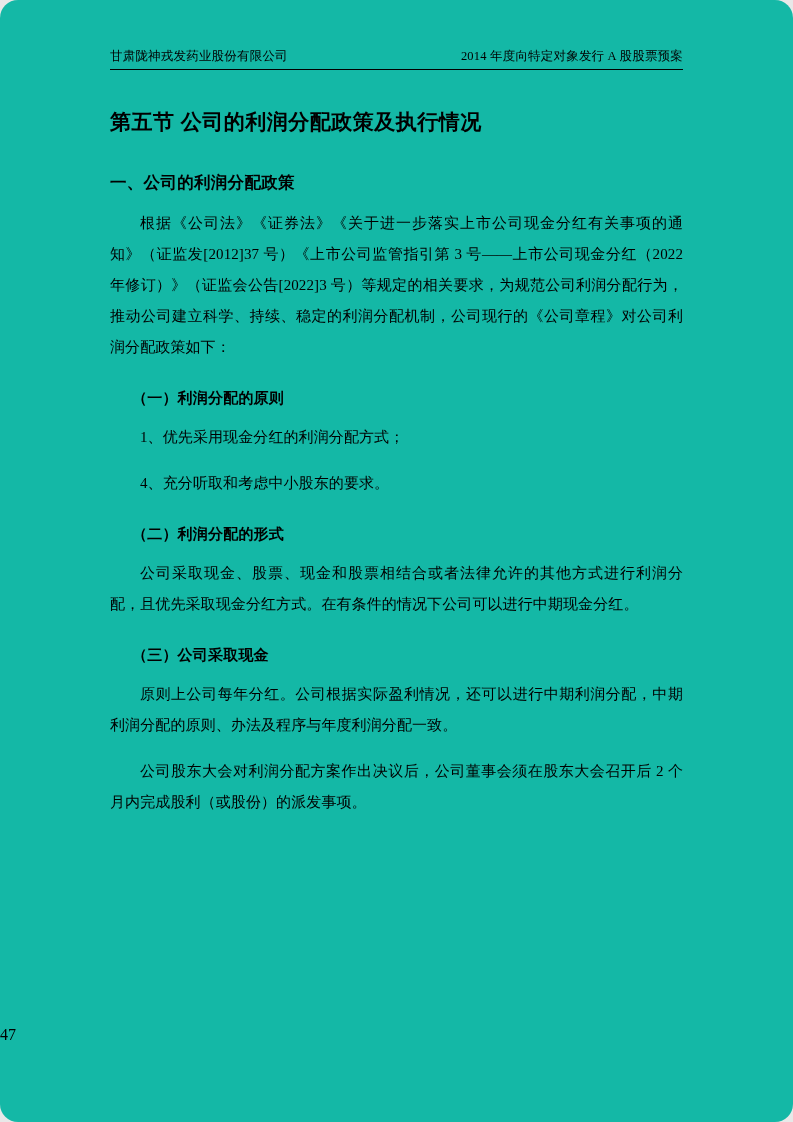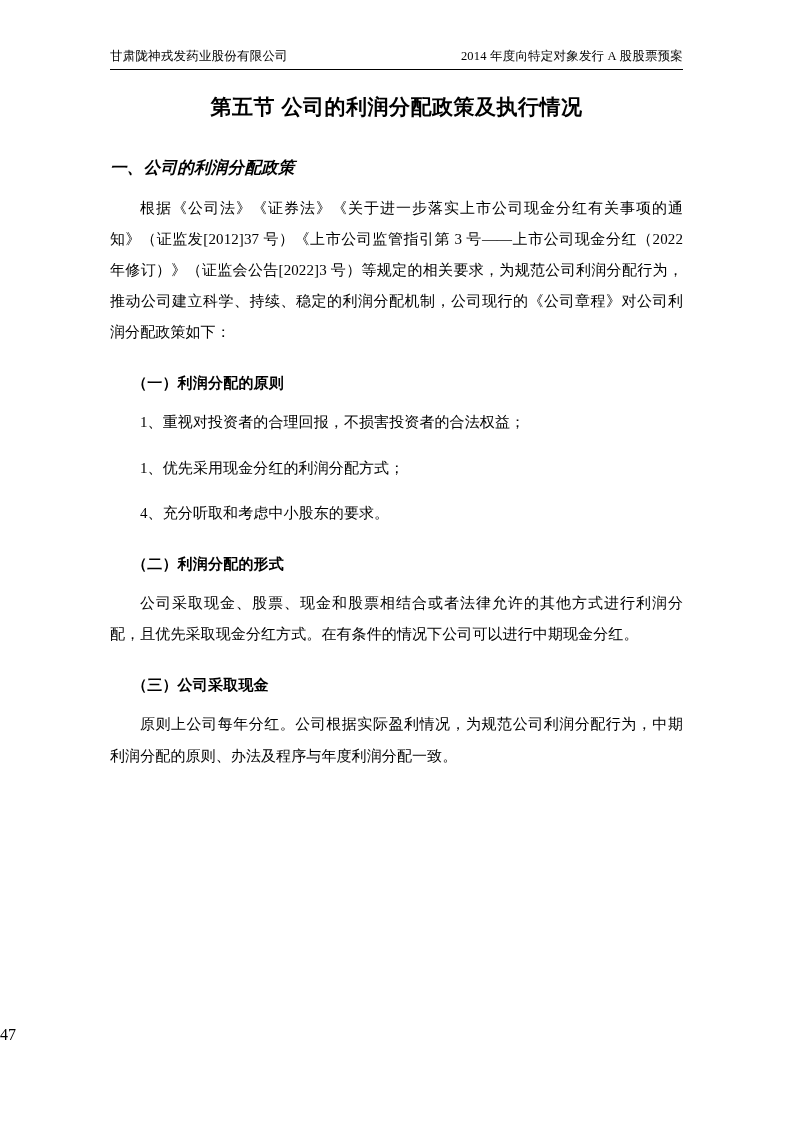--- a/index.html
+++ b/index.html
@@ -3,26 +3,27 @@
 <meta charset="utf-8">
 <style>
   html, body {
     margin: 0;
     padding: 0;
     background: #e8e8e8;
   }
   .page {
     width: 793px;
     height: 1122px;
-    background: #ffffff;
+    background: #14b8a6;
     margin: 0 auto;
     position: relative;
     box-sizing: border-box;
     font-family: "Liberation Serif", "DejaVu Serif", serif;
     color: #000000;
+    border-radius: 18px;
   }
   .content {
     position: absolute;
     left: 110px;
     right: 110px;
     top: 48px;
   }
   .header {
     display: flex;
     justify-content: space-between;
@@ -33,31 +34,30 @@
     border-bottom: 1.3px solid #000;
   }
   .header .h-left, .header .h-right {
     white-space: nowrap;
     letter-spacing: 0.2px;
   }
   h1.doc-title {
     font-family: "Liberation Sans", "DejaVu Sans", sans-serif;
     font-size: 21px;
     font-weight: bold;
-    text-align: center;
-    margin: 23px 0 0 0;
+    text-align: left;
+    margin: 38px 0 0 0;
     letter-spacing: 0.5px;
   }
   h2.section-title {
     font-family: "Liberation Sans", "DejaVu Sans", sans-serif;
     font-size: 16.5px;
     font-weight: bold;
     margin: 36px 0 0 0;
     letter-spacing: 0.3px;
-    font-style: italic;
   }
   h3.sub-title {
     font-family: "Liberation Sans", "DejaVu Sans", sans-serif;
     font-size: 15px;
     font-weight: bold;
     margin: 26px 0 0 22px;
     letter-spacing: 0.2px;
   }
   p.body-text {
     font-size: 15px;
@@ -88,27 +88,27 @@
       <span class="h-right">2014 年度向特定对象发行 A 股股票预案</span>
     </div>
 
     <h1 class="doc-title">第五节 公司的利润分配政策及执行情况</h1>
 
     <h2 class="section-title">一、公司的利润分配政策</h2>
 
     <p class="body-text">根据《公司法》《证券法》《关于进一步落实上市公司现金分红有关事项的通知》（证监发[2012]37 号）《上市公司监管指引第 3 号——上市公司现金分红（2022 年修订）》（证监会公告[2022]3 号）等规定的相关要求，为规范公司利润分配行为，推动公司建立科学、持续、稳定的利润分配机制，公司现行的《公司章程》对公司利润分配政策如下：</p>
 
     <h3 class="sub-title">（一）利润分配的原则</h3>
-    <p class="body-text">1、重视对投资者的合理回报，不损害投资者的合法权益；</p>
     <p class="body-text">1、优先采用现金分红的利润分配方式；</p>
     <p class="body-text">4、充分听取和考虑中小股东的要求。</p>
 
     <h3 class="sub-title">（二）利润分配的形式</h3>
     <p class="body-text">公司采取现金、股票、现金和股票相结合或者法律允许的其他方式进行利润分配，且优先采取现金分红方式。在有条件的情况下公司可以进行中期现金分红。</p>
 
     <h3 class="sub-title">（三）公司采取现金</h3>
-    <p class="body-text">原则上公司每年分红。公司根据实际盈利情况，为规范公司利润分配行为，中期利润分配的原则、办法及程序与年度利润分配一致。</p>
+    <p class="body-text">原则上公司每年分红。公司根据实际盈利情况，还可以进行中期利润分配，中期利润分配的原则、办法及程序与年度利润分配一致。</p>
+    <p class="body-text">公司股东大会对利润分配方案作出决议后，公司董事会须在股东大会召开后 2 个月内完成股利（或股份）的派发事项。</p>
 
   </div>
 
   <div class="page-number">47</div>
 
 </div>
 
 </body></html>

